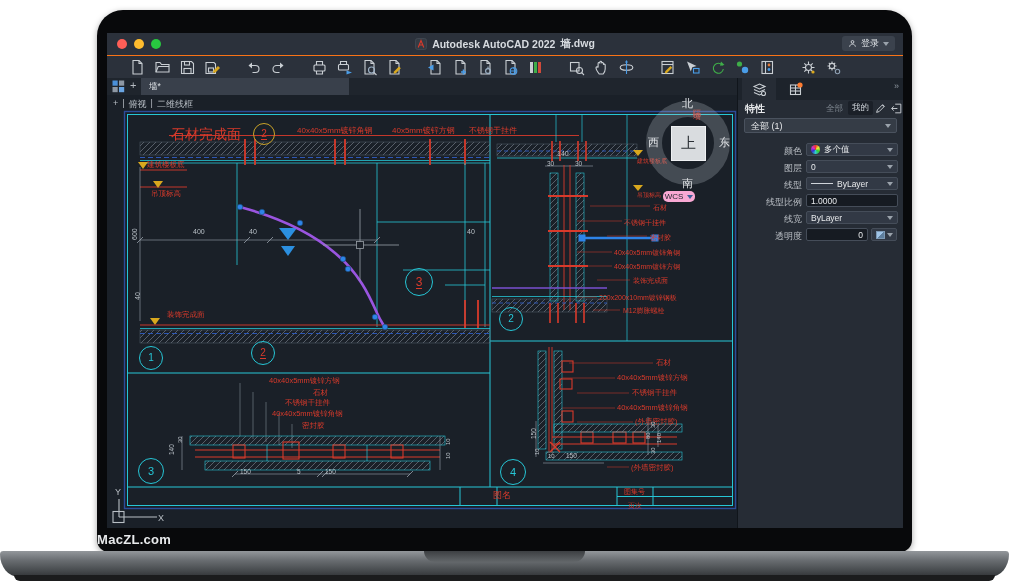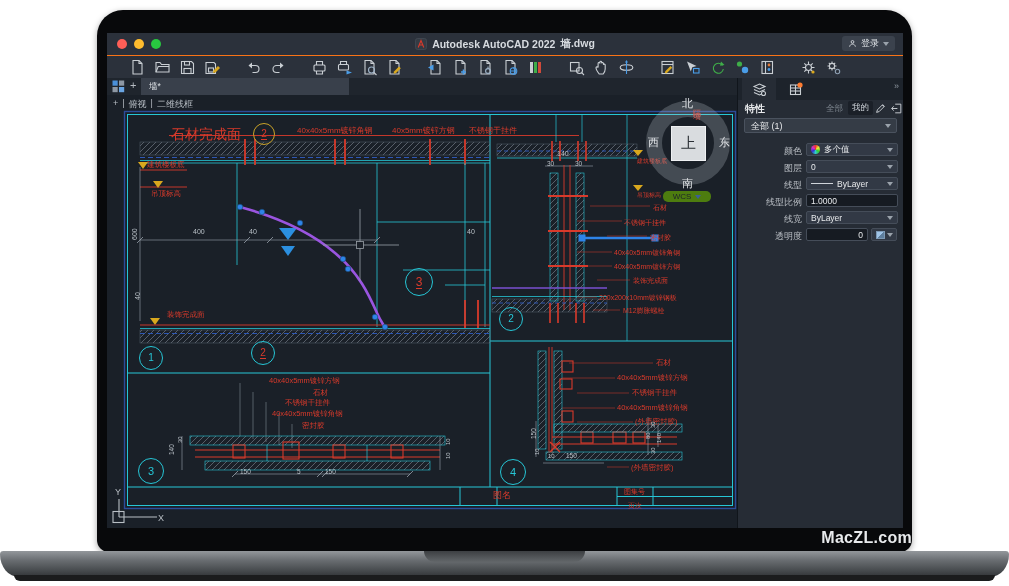--- a/index.html
+++ b/index.html
@@ -2,22 +2,22 @@
 <html><head>
 <meta charset="utf-8">
 <style>
   html,body{margin:0;padding:0;background:#ffffff;width:1009px;height:586px;overflow:hidden;
     font-family:"Liberation Sans",sans-serif;}
   .stage{position:relative;width:1009px;height:586px;}
   
   .lid{position:absolute;left:97px;top:10px;width:815px;height:542px;background:#08090b;
     border-radius:26px 26px 12px 12px;box-shadow:0 2px 6px rgba(0,0,0,.35);}
   .screen{position:absolute;left:10px;top:23px;width:796px;height:495px;background:#1a2028;overflow:hidden;}
-  .brand{position:absolute;left:0;right:0;bottom:5px;text-align:right;color:#e8eaec;
-    font-size:16px;font-weight:bold;letter-spacing:.3px;margin-top:16px;}
+  .brand{position:absolute;left:0;right:0;bottom:5px;text-align:left;color:#e8eaec;
+    font-size:13px;font-weight:bold;letter-spacing:.3px;margin-top:16px;}
   .base{position:absolute;left:0;top:551px;width:1009px;height:26px;
     background:linear-gradient(#93979b,#6a6e72 35%,#474b4e 75%,#313437);
     border-radius:4px 4px 22px 22px / 4px 4px 26px 26px;}
   .base-shadow{position:absolute;left:14px;top:575px;width:981px;height:6px;background:#1b1c1d;
     border-radius:0 0 14px 14px;}
   .notch{position:absolute;left:424px;top:551px;width:161px;height:11px;
     background:linear-gradient(#3c3f42,#63676a);border-radius:0 0 12px 12px;}
   
   .titlebar{position:absolute;left:0;top:0;width:796px;height:22px;background:#2b313b;
     border-bottom:5px solid #f97316;}
@@ -46,21 +46,21 @@
   .callout{position:absolute;border-radius:50%;display:flex;align-items:center;justify-content:center;
     z-index:4;background:transparent;}
   .callout span{line-height:1;}
   
   .vcube-ring{position:absolute;left:539px;top:6px;width:52px;height:52px;border:16px solid rgba(196,202,212,.25);
     border-radius:50%;z-index:6;}
   .vcube-face{position:absolute;left:564px;top:31px;width:33px;height:33px;background:#d9dcdf;
     border:1px solid #eef0f2;color:#2a2f35;font-size:15px;display:flex;align-items:center;
     justify-content:center;z-index:7;}
   .vcube-label{position:absolute;color:#e4e7ea;font-size:11px;z-index:8;line-height:1;}
-  .wcs{position:absolute;left:556px;top:96px;width:48px;height:11px;background:#4d7c0f;border-radius:5px;
+  .wcs{position:absolute;left:556px;top:96px;width:32px;height:11px;background:#f9a8d4;border-radius:5px;
     color:#1d232b;font-size:8px;display:flex;align-items:center;justify-content:center;gap:4px;z-index:8;}
   
   .panel{position:absolute;left:630px;top:45px;width:166px;height:450px;background:#262c35;
     border-left:1px solid #10151b;box-sizing:border-box;}
   .panel-tabs{position:absolute;left:0;top:0;width:166px;height:22px;background:#1d232b;}
   .ptab{position:absolute;top:0;height:22px;width:34px;display:flex;align-items:center;justify-content:center;}
   .ptab.active{background:#262c35;}
   .ptab svg{width:15px;height:15px;stroke:#c9ced3;fill:none;stroke-width:1.1;}
   .pmore{position:absolute;right:5px;top:3px;color:#8f97a0;font-size:9px;}
   .panel-head{position:absolute;left:0;top:22px;width:166px;height:16px;}

